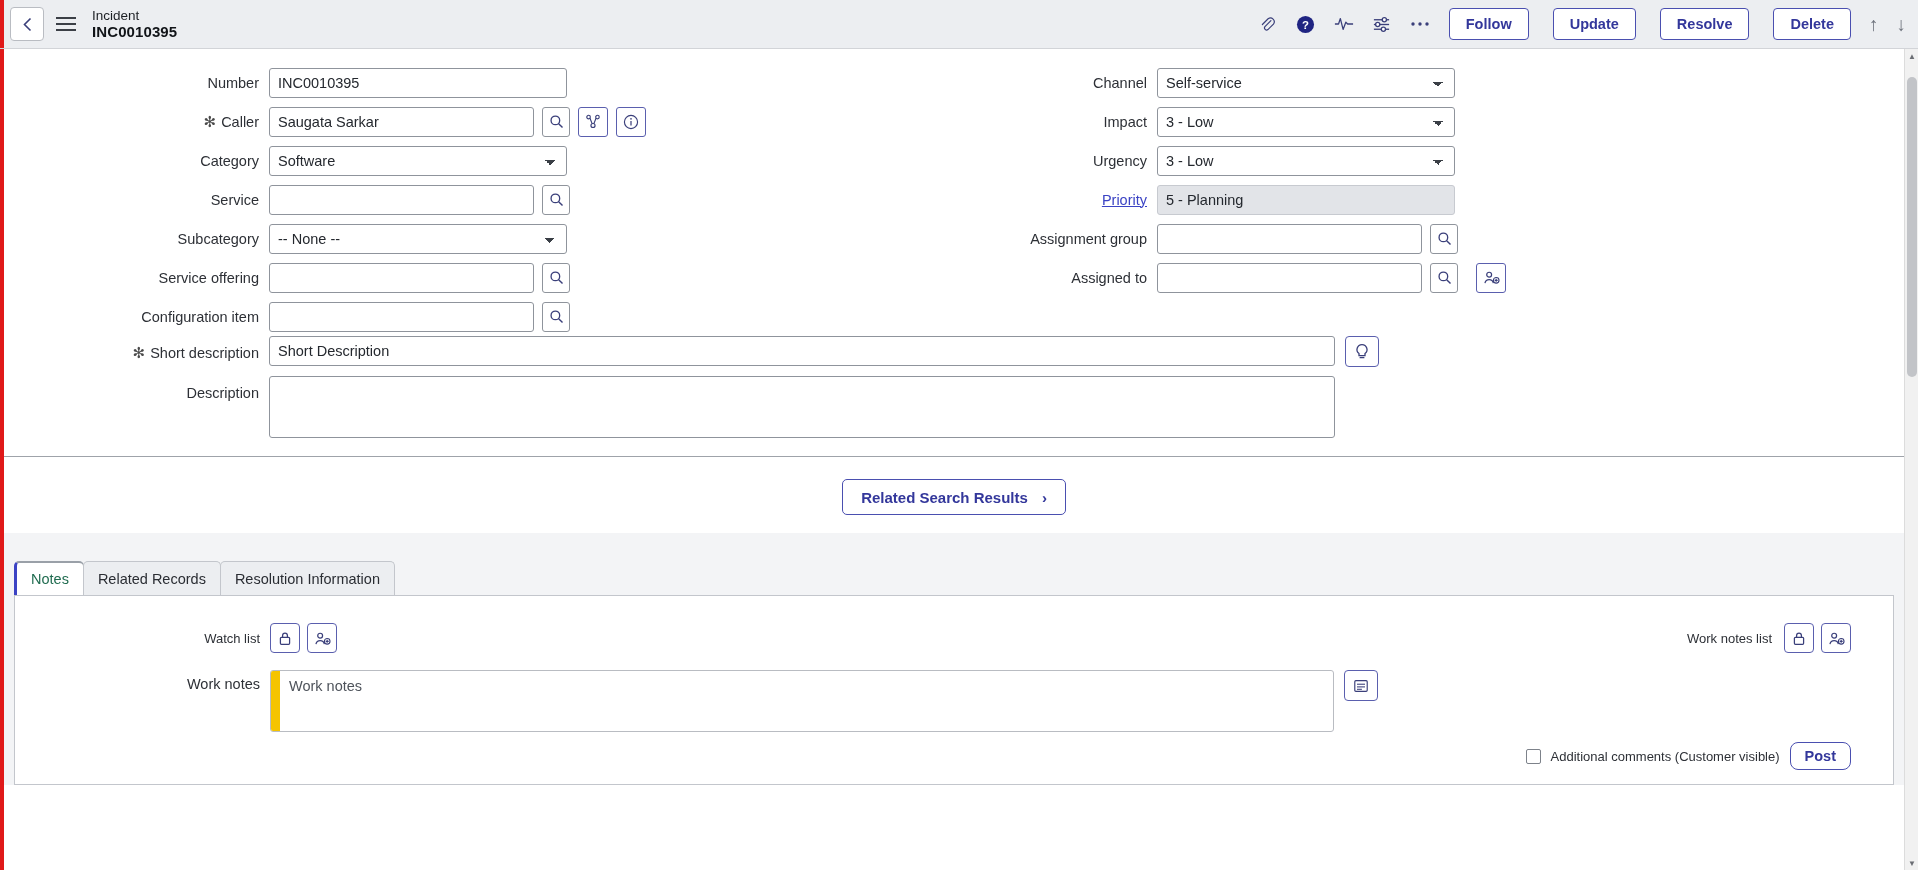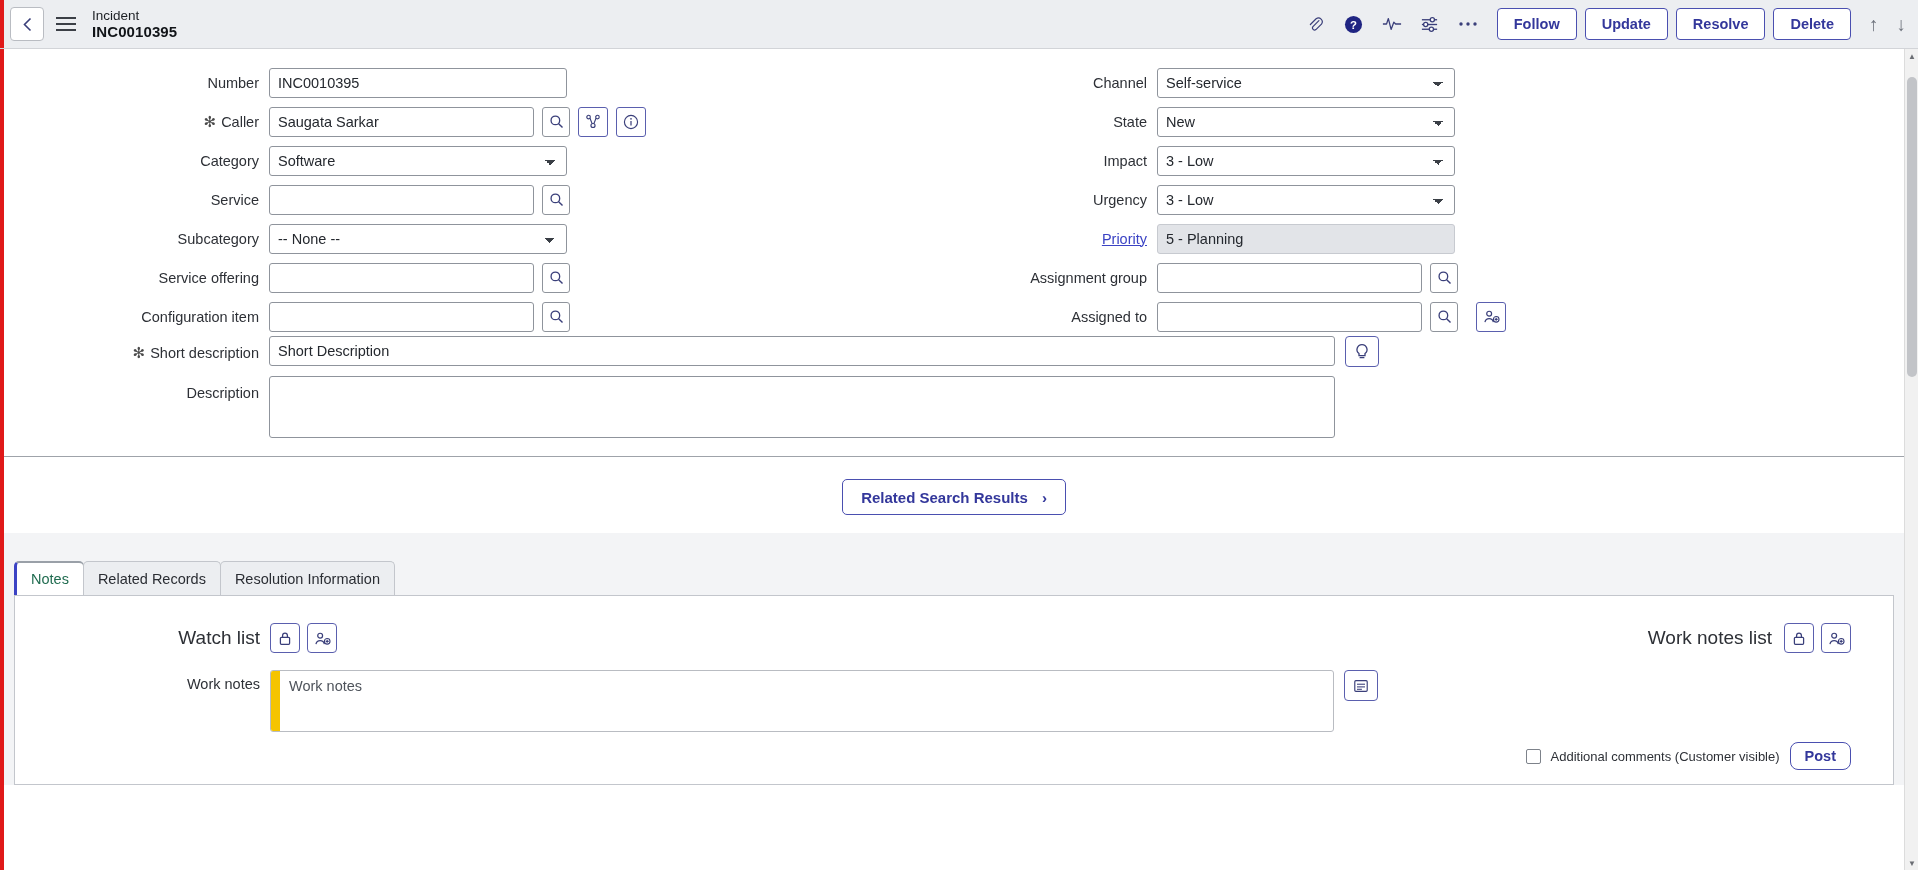--- a/index.html
+++ b/index.html
@@ -32,21 +32,21 @@
     margin-right:12px; cursor:pointer;
   }
   .hamburger{ width:22px; height:34px; display:flex; flex-direction:column; justify-content:center; gap:4px; margin-right:14px; cursor:pointer;}
   .hamburger span{ display:block; height:2px; background:#3b3f46; width:20px;}
   .title-wrap{ display:flex; flex-direction:column; justify-content:center; line-height:1.15;}
   .title-sub{ font-size:13.5px; color:#1c1f24; }
   .title-main{ font-size:15px; font-weight:700; color:#111418; letter-spacing:.1px;}
   .topbar-spacer{ flex:1; }
   .tb-icons{ display:flex; align-items:center; gap:16px; margin-right:18px;}
   .tb-icon{ width:22px; height:22px; display:flex; align-items:center; justify-content:center; cursor:pointer; color:#3a3f7a;}
-  .tb-btns{ display:flex; align-items:center; gap:8px; }
+  .tb-btns{ display:flex; align-items:center; gap:24px; }
   .tb-btn{
     height:32px; padding:0 16px; border:1px solid #4a4fb0; border-radius:4px;
     background:#fff; color:#33379b; font-size:14.5px; font-weight:600;
     display:flex; align-items:center; justify-content:center; cursor:pointer;
     font-family:"Liberation Sans", sans-serif;
   }
   .arrow-btns{ display:flex; align-items:center; gap:18px; margin-left:18px; }
   .arrow-btn{ font-size:19px; color:#6e737d; cursor:pointer; line-height:1;}
 
   
@@ -138,21 +138,21 @@
   }
   .tab.active{
     background:#fff; color:#1f6b4f; border-color:#9aa0a8; border-top:2px solid #9aa0a8;
     border-left:3px solid #3b43c4; font-weight:400;
   }
   .tabpanel{
     background:#fff; border:1px solid #c3c6cc; margin-right:10px; min-height:190px; padding:22px 0 0 0;
   }
 
   .notes-row{ display:flex; align-items:center; height:40px; }
-  .nl-label{ width:255px; min-width:255px; text-align:right; padding-right:10px; font-size:19px; color:#2d3036;}
+  .nl-label{ width:255px; min-width:255px; text-align:right; padding-right:10px; font-size:13px; color:#2d3036;}
   .smallbtns{ display:flex; gap:7px; }
   .sbtn{
     width:30px; height:30px; border:1px solid #5a5fae; border-radius:4px; background:#fff;
     display:flex; align-items:center; justify-content:center; cursor:pointer; color:#3a3f7a;
   }
   .wn-right{ margin-left:auto; display:flex; align-items:center; gap:12px; padding-right:42px;}
 
   .wn-row{ display:flex; align-items:flex-start; padding-top:12px;}
   .wn-label{ width:255px; min-width:255px; text-align:right; padding-right:10px; font-size:14.5px; color:#2d3036; padding-top:6px;}
   .wn-box{
@@ -361,28 +361,20 @@
         <div>
           <div class="frow">
             <div class="flabel right-label">Channel</div>
             <div class="fctl">
               <select class="sel right-wide">
                 <option>Self-service</option>
               </select>
             </div>
           </div>
 
-          <div class="frow">
-            <div class="flabel right-label">State</div>
-            <div class="fctl">
-              <select class="sel right-wide">
-                <option>New</option>
-              </select>
-            </div>
-          </div>
 
           <div class="frow">
             <div class="flabel right-label">Impact</div>
             <div class="fctl">
               <select class="sel right-wide">
                 <option>3 - Low</option>
               </select>
             </div>
           </div>
 

